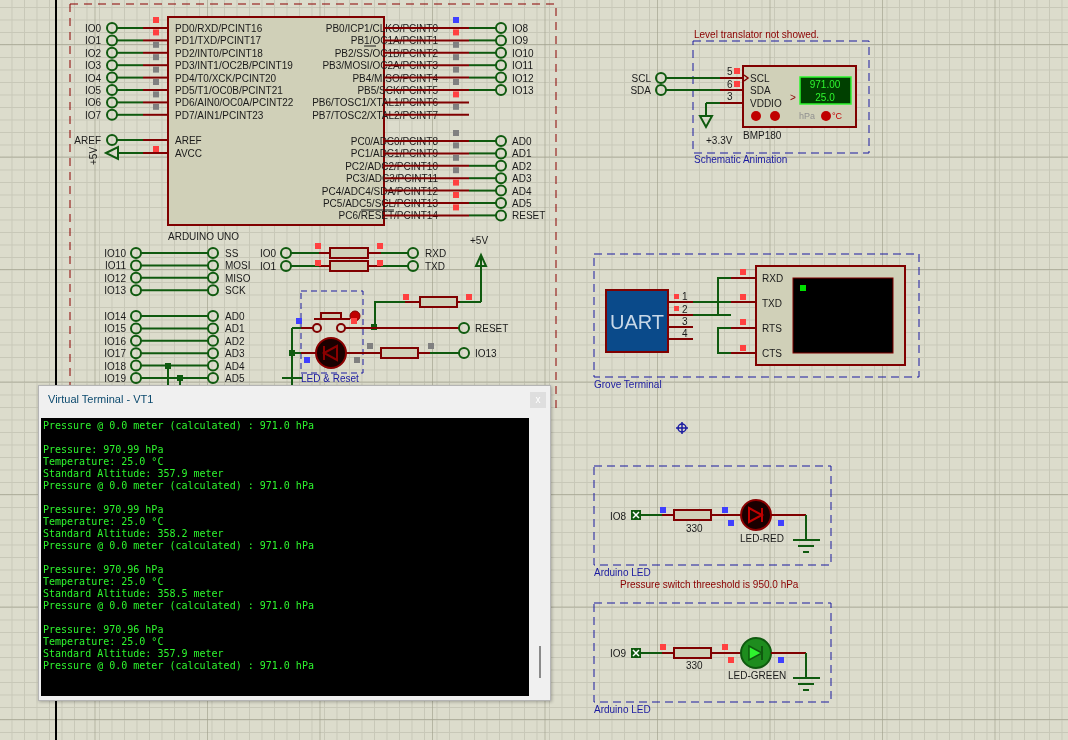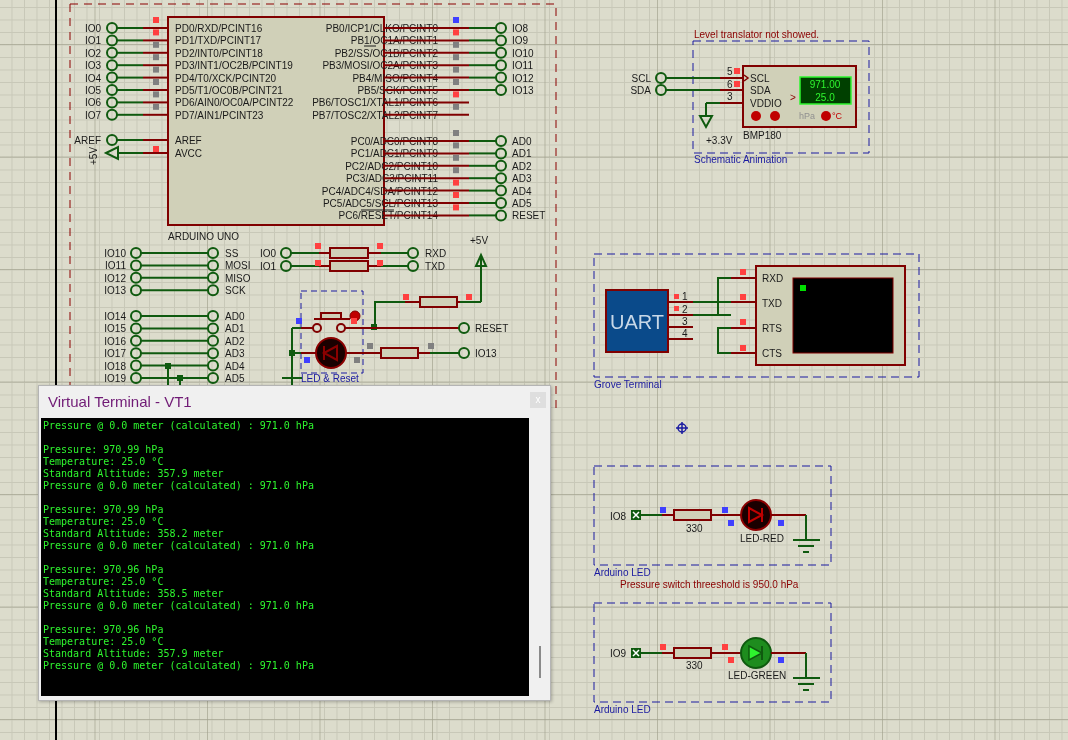--- a/index.html
+++ b/index.html
@@ -14,21 +14,21 @@
     background-size:112.5px 112.5px,112.5px 112.5px,12.5px 12.5px,12.5px 12.5px;
     background-position:-18px 44px,-18px 44px,-1px 7px,-1px 7px;
   }
   svg text{font-family:"Liberation Sans",sans-serif;}
   .lbl{font-size:10px;fill:#1a1a1a;}
   .lblr{font-size:10px;fill:#1a1a1a;text-anchor:end;}
   .blue{fill:#1a1aa0;font-size:10px;}
   .maroon{fill:#8b0000;font-size:10px;}
   
   #vt{position:absolute;left:38px;top:385px;width:511px;height:314px;background:#f0f0f0;border:1px solid #b4b4b4;box-shadow:1px 1px 3px rgba(0,0,0,0.25);}
-  #vt-title{position:absolute;left:9px;top:7px;font-size:15px;color:#701a75;}
+  #vt-title{position:absolute;left:9px;top:7px;font-size:11px;color:#0c4a6e;}
   #vt-close{position:absolute;right:4px;top:6px;width:16px;height:16px;background:#dedede;color:#fff;font-size:10px;text-align:center;line-height:15px;}
   #vt-screen{position:absolute;left:2px;top:32px;width:488px;height:278px;background:#000;overflow:hidden;}
   #vt-lines{margin:0;padding:2px 0 0 2px;font-family:"DejaVu Sans Mono",monospace;font-size:10px;line-height:12px;color:#2ef52e;white-space:pre;}
   #vt-scroll{position:absolute;right:2px;top:32px;width:17px;height:278px;background:#f0f0f0;}
   #vt-thumb{position:absolute;left:8px;top:228px;width:2px;height:32px;background:#8a8a8a;}
 </style>
 </head>
 <body>
 
 <div id="canvas"></div>

